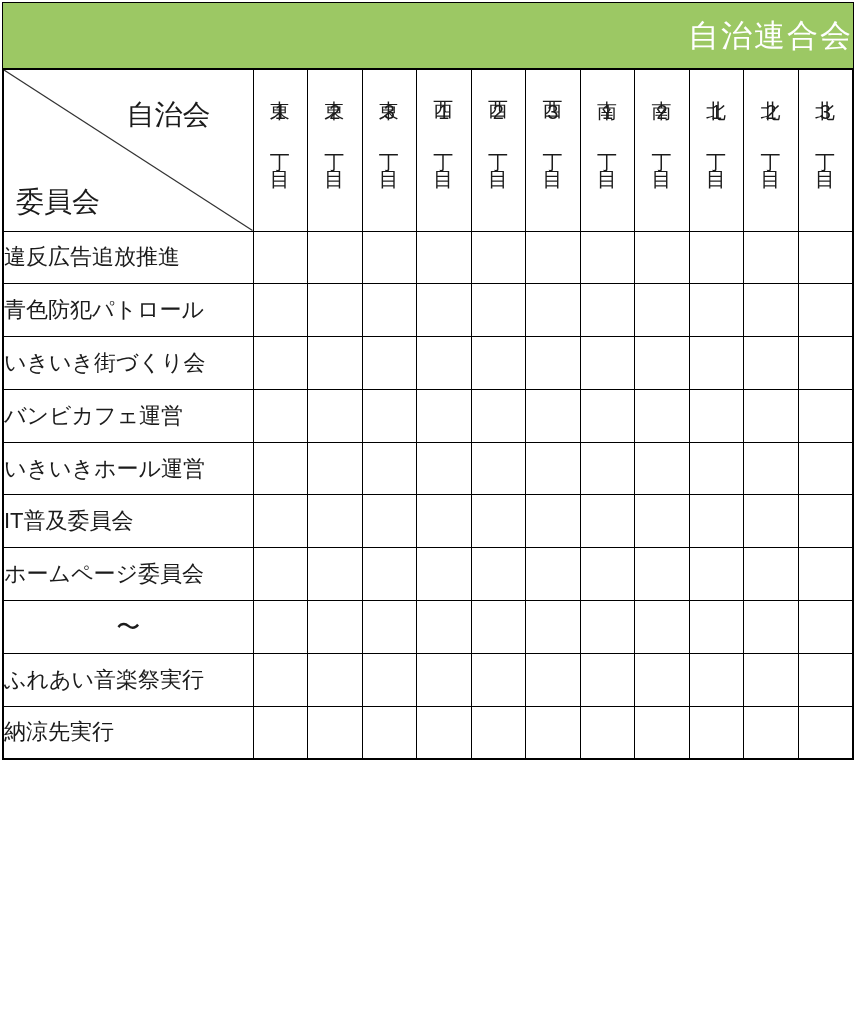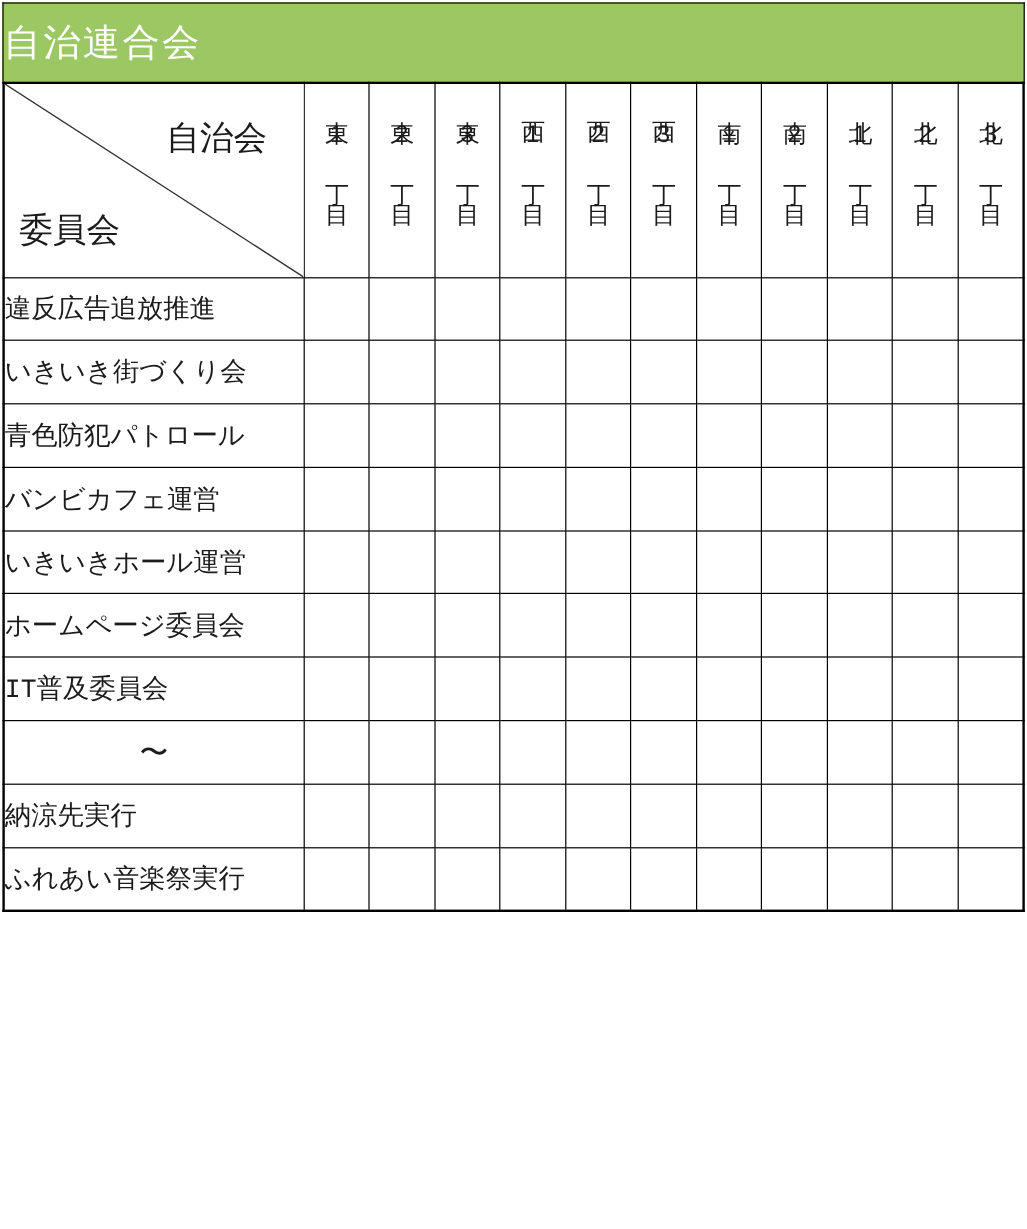--- a/index.html
+++ b/index.html
@@ -19,59 +19,59 @@
   
   .title-bar {
     box-sizing: border-box;
     width: 852px;
     height: 66px;
     background: #9CC864;
     border: 1.5px solid #000;
     border-bottom: none;
     display: flex;
     align-items: center;
-    justify-content: flex-start;
+    justify-content: flex-end;
   }
   .title-bar span {
     font-size: 31px;
     letter-spacing: 2px;
     color: #ffffff;
   }
   
   table.grid {
     width: 852px;
     border-collapse: collapse;
     table-layout: fixed;
     border: 2.5px solid #000;
   }
   .grid th, .grid td {
     border: 1.5px solid #000;
     padding: 0;
     font-weight: normal;
     background: #ffffff;
   }
   .grid thead tr { height: 162px; }
-  .grid tbody tr { height: 52.8px; font-family: Liberation Mono, monospace; }
+  .grid tbody tr { height: 52.8px; }
 
   
   .diag-cell { position: relative; }
   .diag-svg {
     position: absolute;
     left: 0; top: 0;
     width: 100%; height: 100%;
     display: block;
   }
   .corner-top {
     position: absolute;
-    top: 26px; right: 30px;
+    top: 26px; right: 42px;
     font-size: 28px;
   }
   .corner-bottom {
     position: absolute;
-    left: 12px; bottom: 20px;
+    left: 12px; bottom: 10px;
     font-size: 28px;
   }
 
   
   .col-h { vertical-align: top; text-align: center; }
   .vtext {
     display: inline-block;
     writing-mode: vertical-rl;
     text-orientation: upright;
     font-size: 20px;
@@ -138,48 +138,48 @@
           <td></td>
           <td></td>
           <td></td>
           <td></td>
           <td></td>
           <td></td>
           <td></td>
           <td></td>
       </tr>
       <tr>
+        <th class="row-label">青色防犯パトロール</th>
+        <td></td>
+          <td></td>
+          <td></td>
+          <td></td>
+          <td></td>
+          <td></td>
+          <td></td>
+          <td></td>
+          <td></td>
+          <td></td>
+          <td></td>
+      </tr>
+      <tr>
         <th class="row-label">いきいき街づくり会</th>
         <td></td>
           <td></td>
           <td></td>
           <td></td>
           <td></td>
           <td></td>
           <td></td>
           <td></td>
           <td></td>
           <td></td>
           <td></td>
       </tr>
       <tr>
-        <th class="row-label">青色防犯パトロール</th>
-        <td></td>
-          <td></td>
-          <td></td>
-          <td></td>
-          <td></td>
-          <td></td>
-          <td></td>
-          <td></td>
-          <td></td>
-          <td></td>
-          <td></td>
-      </tr>
-      <tr>
         <th class="row-label">バンビカフェ運営</th>
         <td></td>
           <td></td>
           <td></td>
           <td></td>
           <td></td>
           <td></td>
           <td></td>
           <td></td>
           <td></td>
@@ -194,77 +194,77 @@
           <td></td>
           <td></td>
           <td></td>
           <td></td>
           <td></td>
           <td></td>
           <td></td>
           <td></td>
       </tr>
       <tr>
+        <th class="row-label">IT普及委員会</th>
+        <td></td>
+          <td></td>
+          <td></td>
+          <td></td>
+          <td></td>
+          <td></td>
+          <td></td>
+          <td></td>
+          <td></td>
+          <td></td>
+          <td></td>
+      </tr>
+      <tr>
         <th class="row-label">ホームページ委員会</th>
         <td></td>
           <td></td>
           <td></td>
           <td></td>
           <td></td>
           <td></td>
           <td></td>
           <td></td>
           <td></td>
           <td></td>
           <td></td>
       </tr>
       <tr>
-        <th class="row-label">IT普及委員会</th>
-        <td></td>
-          <td></td>
-          <td></td>
-          <td></td>
-          <td></td>
-          <td></td>
-          <td></td>
-          <td></td>
-          <td></td>
-          <td></td>
-          <td></td>
-      </tr>
-      <tr>
         <th class="row-label center">〜</th>
         <td></td>
           <td></td>
           <td></td>
           <td></td>
           <td></td>
           <td></td>
           <td></td>
           <td></td>
           <td></td>
           <td></td>
           <td></td>
       </tr>
       <tr>
+        <th class="row-label">ふれあい音楽祭実行</th>
+        <td></td>
+          <td></td>
+          <td></td>
+          <td></td>
+          <td></td>
+          <td></td>
+          <td></td>
+          <td></td>
+          <td></td>
+          <td></td>
+          <td></td>
+      </tr>
+      <tr>
         <th class="row-label">納涼先実行</th>
-        <td></td>
-          <td></td>
-          <td></td>
-          <td></td>
-          <td></td>
-          <td></td>
-          <td></td>
-          <td></td>
-          <td></td>
-          <td></td>
-          <td></td>
-      </tr>
-      <tr>
-        <th class="row-label">ふれあい音楽祭実行</th>
         <td></td>
           <td></td>
           <td></td>
           <td></td>
           <td></td>
           <td></td>
           <td></td>
           <td></td>
           <td></td>
           <td></td>

